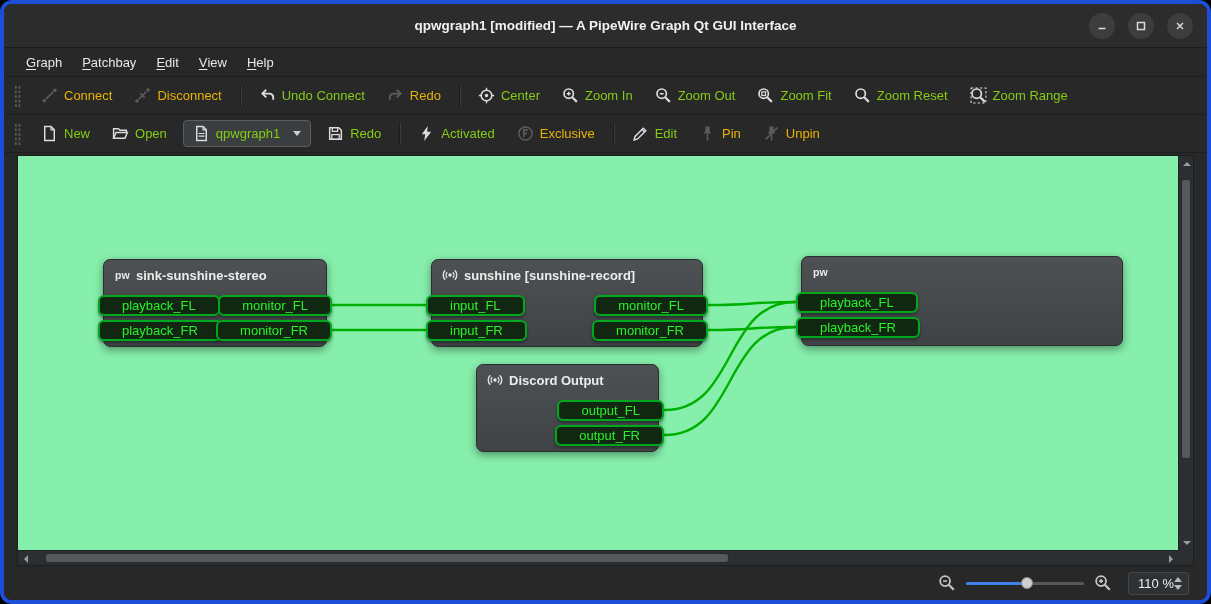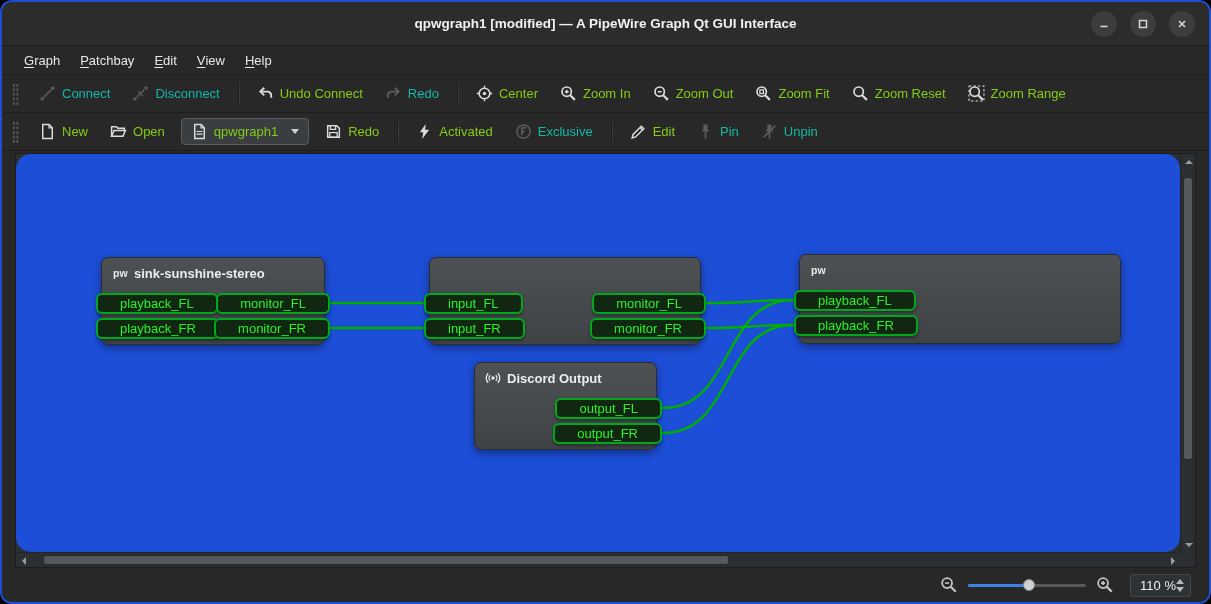--- a/index.html
+++ b/index.html
@@ -5,21 +5,21 @@
   * { box-sizing: border-box; }
   html,body { margin:0; padding:0; }
   body {
     width:1211px; height:604px; background:#000;
     font-family:"Liberation Sans","DejaVu Sans",sans-serif;
     overflow:hidden;
   }
   .window {
     position:absolute; inset:0; border-radius:12px; overflow:hidden;
     background:#282828; display:flex; flex-direction:column;
-    border:2px solid #1d4ed8;
+    border:4px solid #1d4ed8;
   }
   
   .titlebar {
     height:44px; flex:none; background:#2c2c2c; position:relative;
     display:flex; align-items:center; justify-content:center;
     border-bottom:1px solid #1c1c1c;
   }
   .titlebar .title { color:#f1f1f1; font-size:13.5px; font-weight:bold; }
   .winbtns { position:absolute; right:14px; display:flex; gap:13px; }
   .winbtn {
@@ -43,38 +43,38 @@
   }
   .grip {
     width:7px; height:22px; margin:0 8px 0 2px; flex:none;
     background-image:radial-gradient(circle,#5c5c5c 1px,transparent 1.3px);
     background-size:3.6px 4.6px;
   }
   .tbtn {
     display:flex; align-items:center; gap:6px; padding:5px 10px;
     border-radius:4px; color:#84cc16; font-size:13px; white-space:nowrap;
   }
-  .tbtn.disabled { color:#14b8a6; }
+  .tbtn.disabled { color:#eab308; }
   .tbtn.disabled .ticon { color:#5c5c5c; }
   .ticon { width:17px; height:17px; color:#dcdcdc; flex:none; display:inline-flex; }
   .ticon svg { width:100%; height:100%; display:block; }
   .tsep { width:1px; height:22px; background:#1d1d1d; box-shadow:1px 0 0 #3b3b3b; margin:0 6px; flex:none; }
   .tbtn.combo { background:#3a3e41; border:1px solid #595d60; padding:4px 9px; margin:0 4px; }
   .combo-arrow {
     width:0; height:0; margin-left:7px;
     border-left:4px solid transparent; border-right:4px solid transparent;
     border-top:5px solid #cfcfcf;
   }
   
   .canvas-wrap {
     flex:1; margin:2px 13px 0 13px; border:1px solid #1d1d1d;
     display:grid; grid-template-columns:1fr 15px; grid-template-rows:1fr 15px;
     background:#2c2f31; min-height:0;
   }
-  .canvas { grid-column:1; grid-row:1; position:relative; overflow:hidden; background:#1d4ed8;border-radius:15px; }
+  .canvas { grid-column:1; grid-row:1; position:relative; overflow:hidden; background:#86efac; }
   #edges { position:absolute; inset:0; width:100%; height:100%; }
   .edge { stroke:var(--edge,#00b000); stroke-width:2.4; fill:none; stroke-linecap:round; }
   .vscroll { grid-column:2; grid-row:1; position:relative; background:#2c2f31; border-left:1px solid #232323; }
   .hscroll { grid-column:1; grid-row:2; position:relative; background:#2c2f31; border-top:1px solid #232323; }
   .scorner { grid-column:2; grid-row:2; background:#2c2f31; }
   .sarrow { position:absolute; width:15px; height:15px; display:flex; align-items:center; justify-content:center; }
   .sarrow::before { content:""; display:block; border:4px solid transparent; }
   .sarrow.up { top:0; left:0; }    .sarrow.up::before { border-bottom-color:#9a9da0; border-top:0; }
   .sarrow.down { bottom:0; left:0;} .sarrow.down::before { border-top-color:#9a9da0; border-bottom:0; }
   .sarrow.left { left:0; top:0; }  .sarrow.left::before { border-right-color:#9a9da0; border-left:0; }
@@ -375,20 +375,30 @@
               </svg>
             </span>
             <span>sink-sunshine-stereo</span>
           </div>
           <div class="port in" style="top: 35px;">playback_FL</div>
           <div class="port in" style="top: 60px;">playback_FR</div>
           <div class="port out" style="top: 35px;">monitor_FL</div>
           <div class="port out" style="top: 60px;">monitor_FR</div>
         </div>
         <div class="node" style="left: 413px; top: 103px; width: 272px; height: 88px;">
+          <div class="node-header">
+            <span class="node-icon">
+              <svg viewBox="0 0 16 16" aria-hidden="true">
+                <circle cx="8" cy="8" r="1.7" fill="currentColor"></circle>
+                <path d="M5.2 10.8a4 4 0 0 1 0-5.6M10.8 5.2a4 4 0 0 1 0 5.6" stroke="currentColor" fill="none" stroke-width="1.3"></path>
+                <path d="M3.2 12.8a6.8 6.8 0 0 1 0-9.6M12.8 3.2a6.8 6.8 0 0 1 0 9.6" stroke="currentColor" fill="none" stroke-width="1.3"></path>
+              </svg>
+            </span>
+            <span>sunshine [sunshine-record]</span>
+          </div>
           <div class="port in" style="top: 35px;">input_FL</div>
           <div class="port in" style="top: 60px;">input_FR</div>
           <div class="port out" style="top: 35px;">monitor_FL</div>
           <div class="port out" style="top: 60px;">monitor_FR</div>
         </div>
         <div class="node" style="left: 783px; top: 100px; width: 322px; height: 90px;">
           <div class="node-header">
             <span class="node-icon">
               <svg viewBox="0 0 16 16" aria-hidden="true">
                 <text x="1" y="11.5" font-size="10.5" font-weight="bold" fill="currentColor" font-family="Liberation Sans, sans-serif">pw</text>

